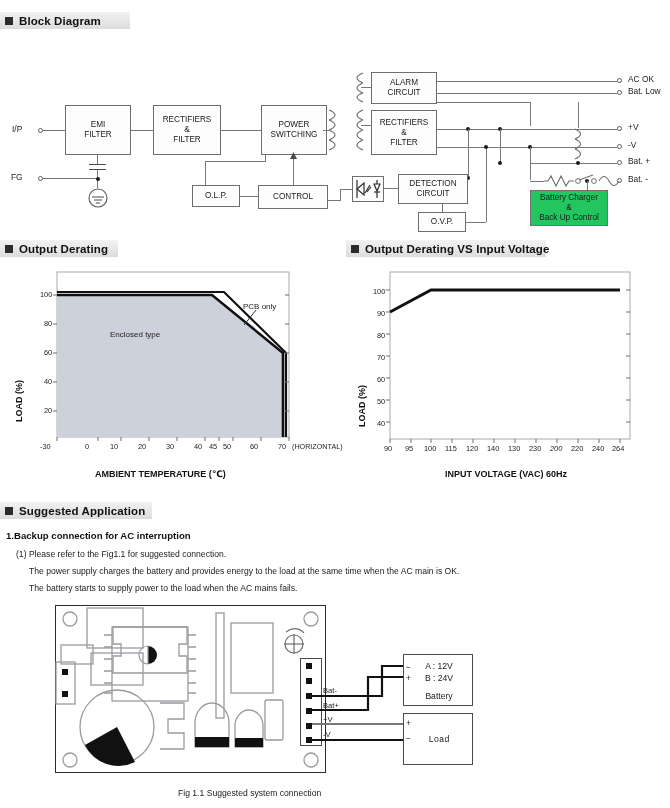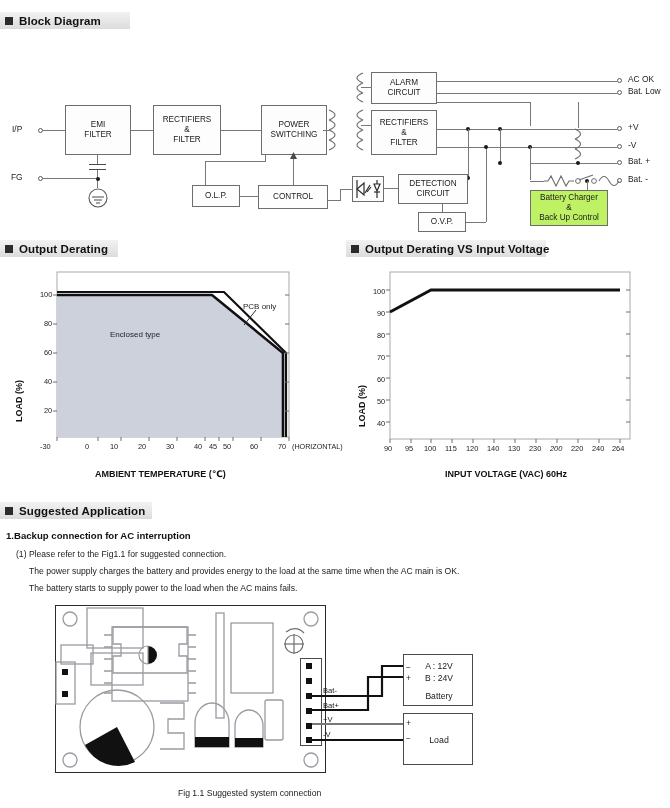--- a/index.html
+++ b/index.html
@@ -25,21 +25,21 @@
   }
 
   
   .abs{position:absolute;}
   .bx{
     position:absolute;box-sizing:border-box;
     border:1px solid #6e6e72;background:#fdfdfd;
     display:flex;flex-direction:column;align-items:center;justify-content:center;
     font-size:8.2px;line-height:1.22;color:#1a1a1a;text-align:left;
   }
-  .bx.sh{background:#bef264;}
+  .bx.sh{background:#22c55e;}
   .wire{position:absolute;background:#77777c;}
   .wire.h{height:1px;}
   .wire.v{width:1px;}
   .wire.dk{background:#4a4a4e;}
   .node{position:absolute;width:4px;height:4px;border-radius:50%;background:#1b1b1b;}
   .term{
     position:absolute;width:5px;height:5px;border-radius:50%;
     border:1px solid #5a5a5e;background:#fff;box-sizing:border-box;
   }
   .lbl{position:absolute;font-size:8.4px;color:#1a1a1a;white-space:nowrap;}
@@ -474,21 +474,21 @@
       <div class="abs" style="left:0;top:0;width:70px;height:52px;display:flex;flex-direction:column;align-items:center;justify-content:center;font-size:8.6px;line-height:1.45;">
         <span>A : 12V</span>
         <span>B : 24V</span>
         <span style="margin-top:5px;">Battery</span>
       </div>
     </div>
     <span class="lbl" style="left:406px;top:62px;font-size:8.4px;">−</span>
     <span class="lbl" style="left:406px;top:73px;font-size:8.4px;">+</span>
 
     <div class="abs" style="left:403px;top:113px;width:70px;height:52px;border:1.3px solid #4a4a4e;background:#fff;box-sizing:border-box;">
-      <div class="abs" style="left:0;top:0;width:70px;height:52px;display:flex;align-items:center;justify-content:center;font-size:8.8px;">
+      <div class="abs" style="left:0;top:0;width:70px;height:52px;display:flex;align-items:center;justify-content:center;font-size:8.8px;font-family:Liberation Mono, monospace;">
         <span>Load</span>
       </div>
     </div>
     <span class="lbl" style="left:406px;top:118px;font-size:8.4px;">+</span>
     <span class="lbl" style="left:406px;top:133px;font-size:8.4px;">−</span>
 
     <div class="cap" style="left:150px;top:188px;padding-left:28px;">Fig 1.1 Suggested system connection</div>
   </div>
 
 </div>

